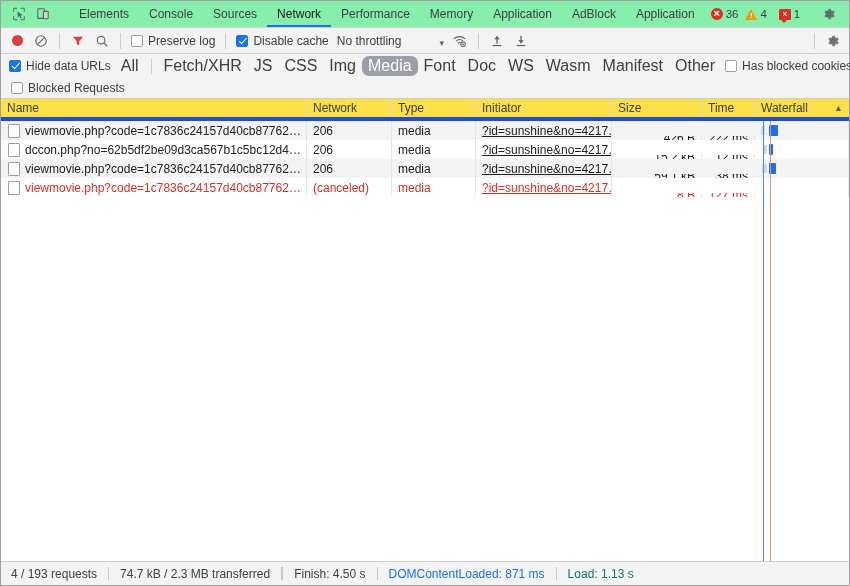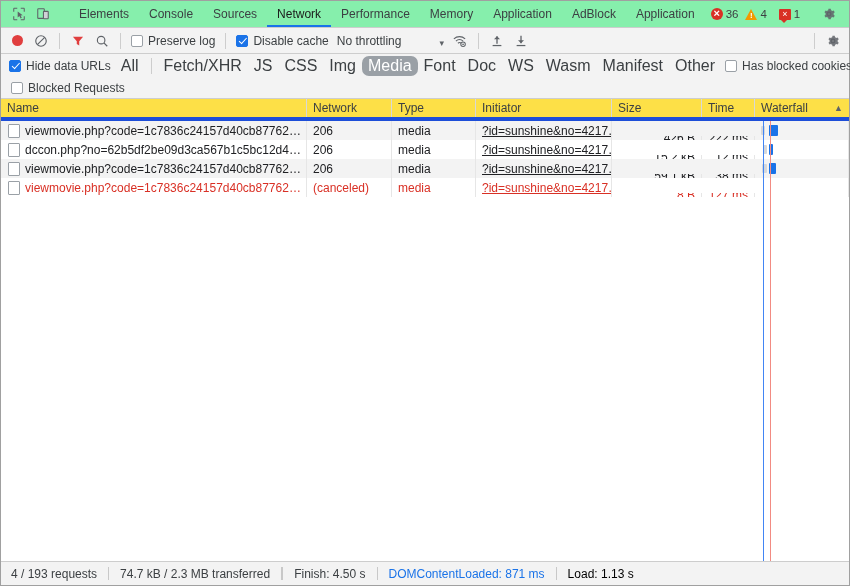--- a/index.html
+++ b/index.html
@@ -271,21 +271,21 @@
     background: #f3f3f3;
     border-top: 1px solid #cdcdcd;
     display: flex; align-items: center;
     padding: 0 10px; box-sizing: border-box;
     font-size: 12px; color: #3c4043;
   }
   .st-item { padding: 0 11px; white-space: nowrap; }
   .st-item:first-child { padding-left: 0; text-align: right; }
   .st-sep { width: 1px; height: 13px; background: #c8c8c8; }
   .st-dcl { color: #1a73e8; }
-  .st-load { color: #000000; }
+  .st-load { color: #0f766e; }
 </style>
 </head>
 <body>
 
 <div class="window">
 
 
   <div class="tabstrip">
     <div class="tb-icons">
       <div class="tb-icon">

